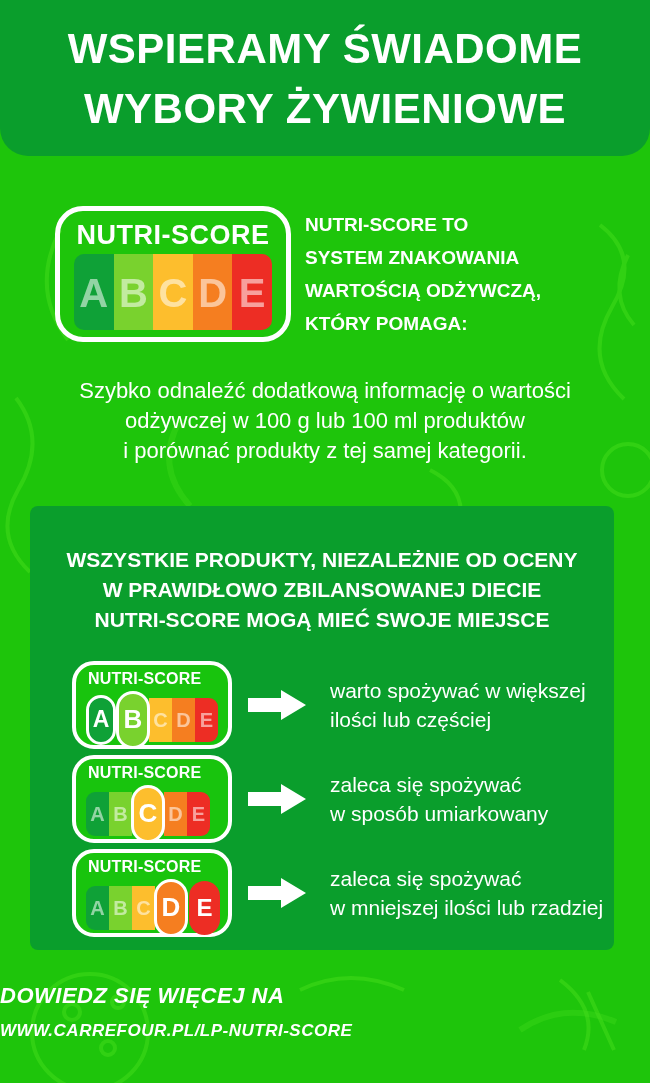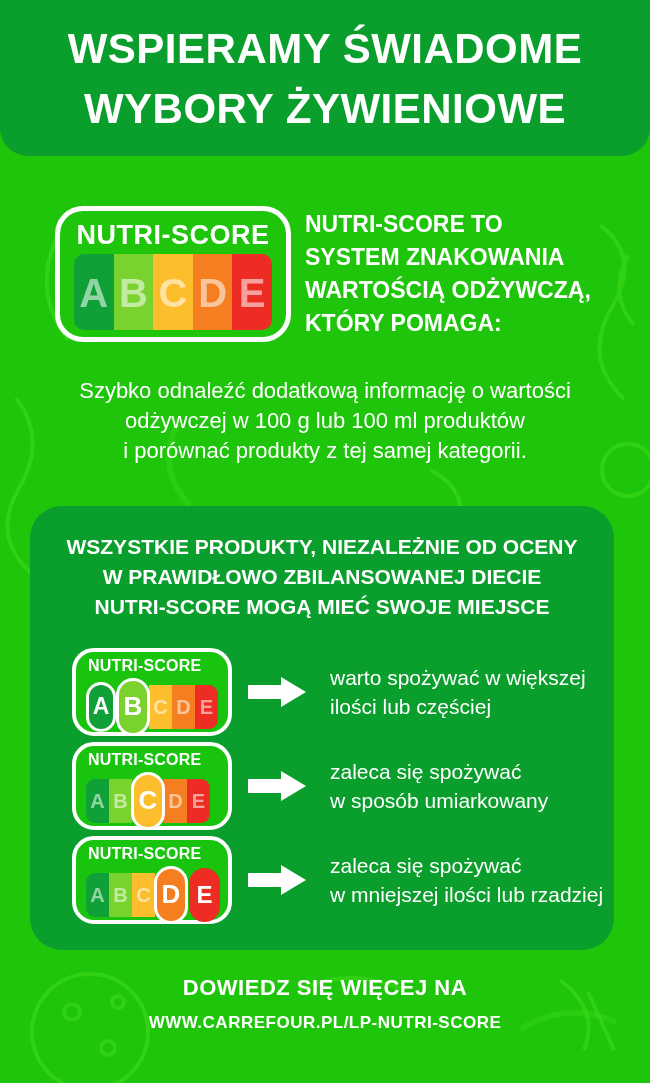--- a/index.html
+++ b/index.html
@@ -46,30 +46,30 @@
   }
   .lg-seg{flex:1;height:76px;line-height:78px;text-align:center;
     font-size:40px;font-weight:bold;color:rgba(255,255,255,.55);}
   .bg-a{background:var(--c-grade_a);}
   .bg-b{background:var(--c-grade_b);}
   .bg-c{background:var(--c-grade_c);}
   .bg-d{background:var(--c-grade_d);}
   .bg-e{background:var(--c-grade_e);}
 
   .intro-heading{margin:0 0 0 14px;padding-top:2px;}
-  .intro-heading div{font-size:23px;font-weight:bold;line-height:33px;white-space:nowrap;}
+  .intro-heading div{font-size:19px;font-weight:bold;line-height:33px;white-space:nowrap;}
 
   
   .lead{position:relative;z-index:1;margin-top:34px;text-align:center;}
   .lead div{font-size:22px;font-weight:500;line-height:30px;}
 
   
   .panel{
     position:relative;z-index:1;margin:40px 36px 0 30px;height:444px;
-    background:var(--c-panel);border-radius:32px;padding-top:26px;
+    background:var(--c-panel);border-radius:8px;padding-top:39px;
   }
   .panel-heading{text-align:center;}
   .panel-heading div{font-size:21px;font-weight:bold;line-height:30px;}
   .rows{margin-top:26px;}
   .row{display:flex;align-items:center;height:88px;margin:0 0 6px 42px;}
 
   
   .ns-badge{
     flex:none;width:160px;height:88px;background:var(--c-badge_bg);
     border:4px solid #fff;border-radius:22px;padding:5px 0 0 0;
@@ -84,21 +84,21 @@
   .pill.ring{border:3px solid #fff;}
   .pill.big{width:34px;height:58px;border-radius:18px;font-size:26px;line-height:51px;margin:0 -1px;}
   .pill.small{width:30px;height:50px;border-radius:15px;font-size:23px;line-height:43px;margin-right:1px;}
   .pill.plain{width:31px;height:54px;border-radius:16px;font-size:24px;line-height:54px;margin-left:2px;}
 
   .arrow{flex:none;margin-left:16px;}
   .row-text{margin-left:24px;}
   .row-text div{font-size:21px;font-weight:500;line-height:29px;white-space:nowrap;}
 
   
-  .footer{position:relative;z-index:1;margin-top:20px;text-align:center;}
+  .footer{position:relative;z-index:1;margin-top:28px;text-align:left;font-style:italic;}
   .footer-cta{font-size:22px;font-weight:bold;letter-spacing:.5px;line-height:36px;}
   .footer-url{font-size:17px;font-weight:bold;letter-spacing:.5px;line-height:34px;cursor:pointer;}
 </style>
 </head>
 <body>
 
 <div class="page">
 
   <svg class="doodles" width="650" height="1083" viewBox="0 0 650 1083" aria-hidden="true">
     <g opacity="0.5" stroke-width="4">

